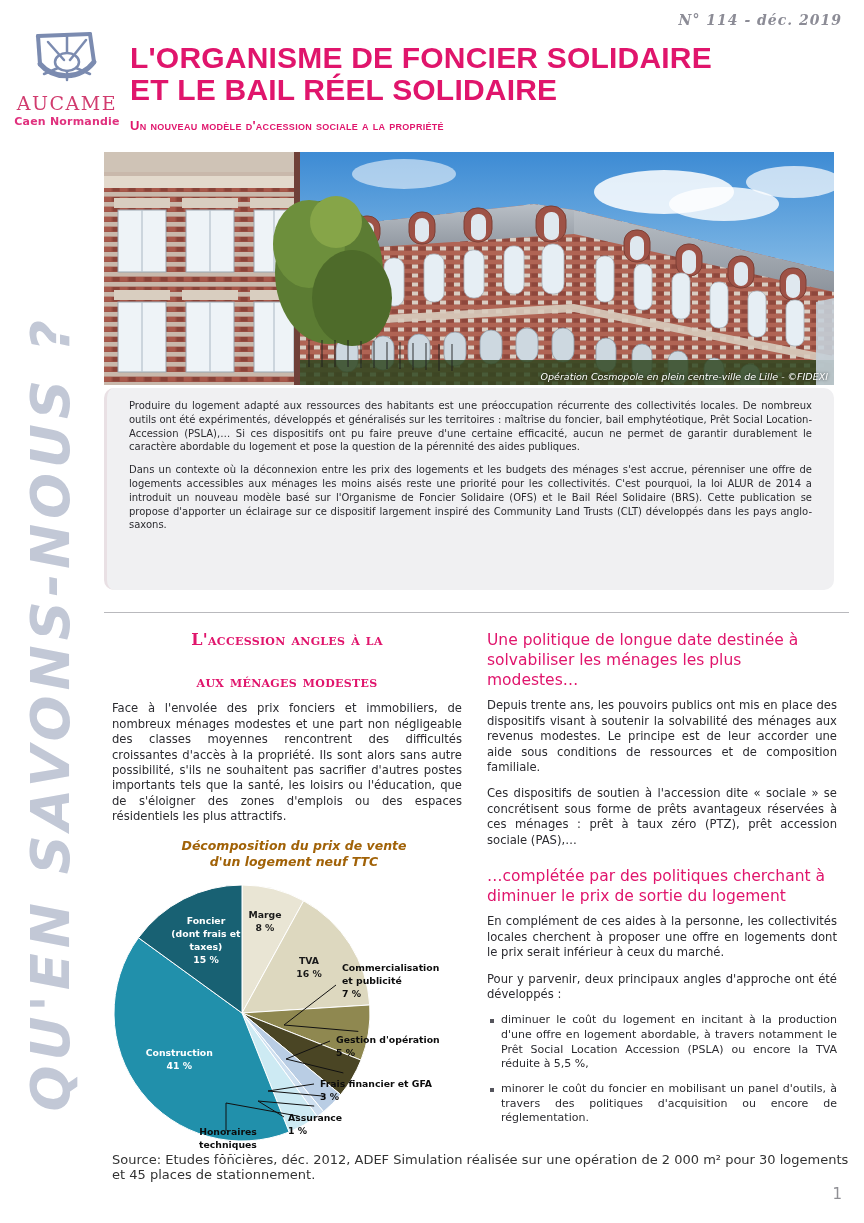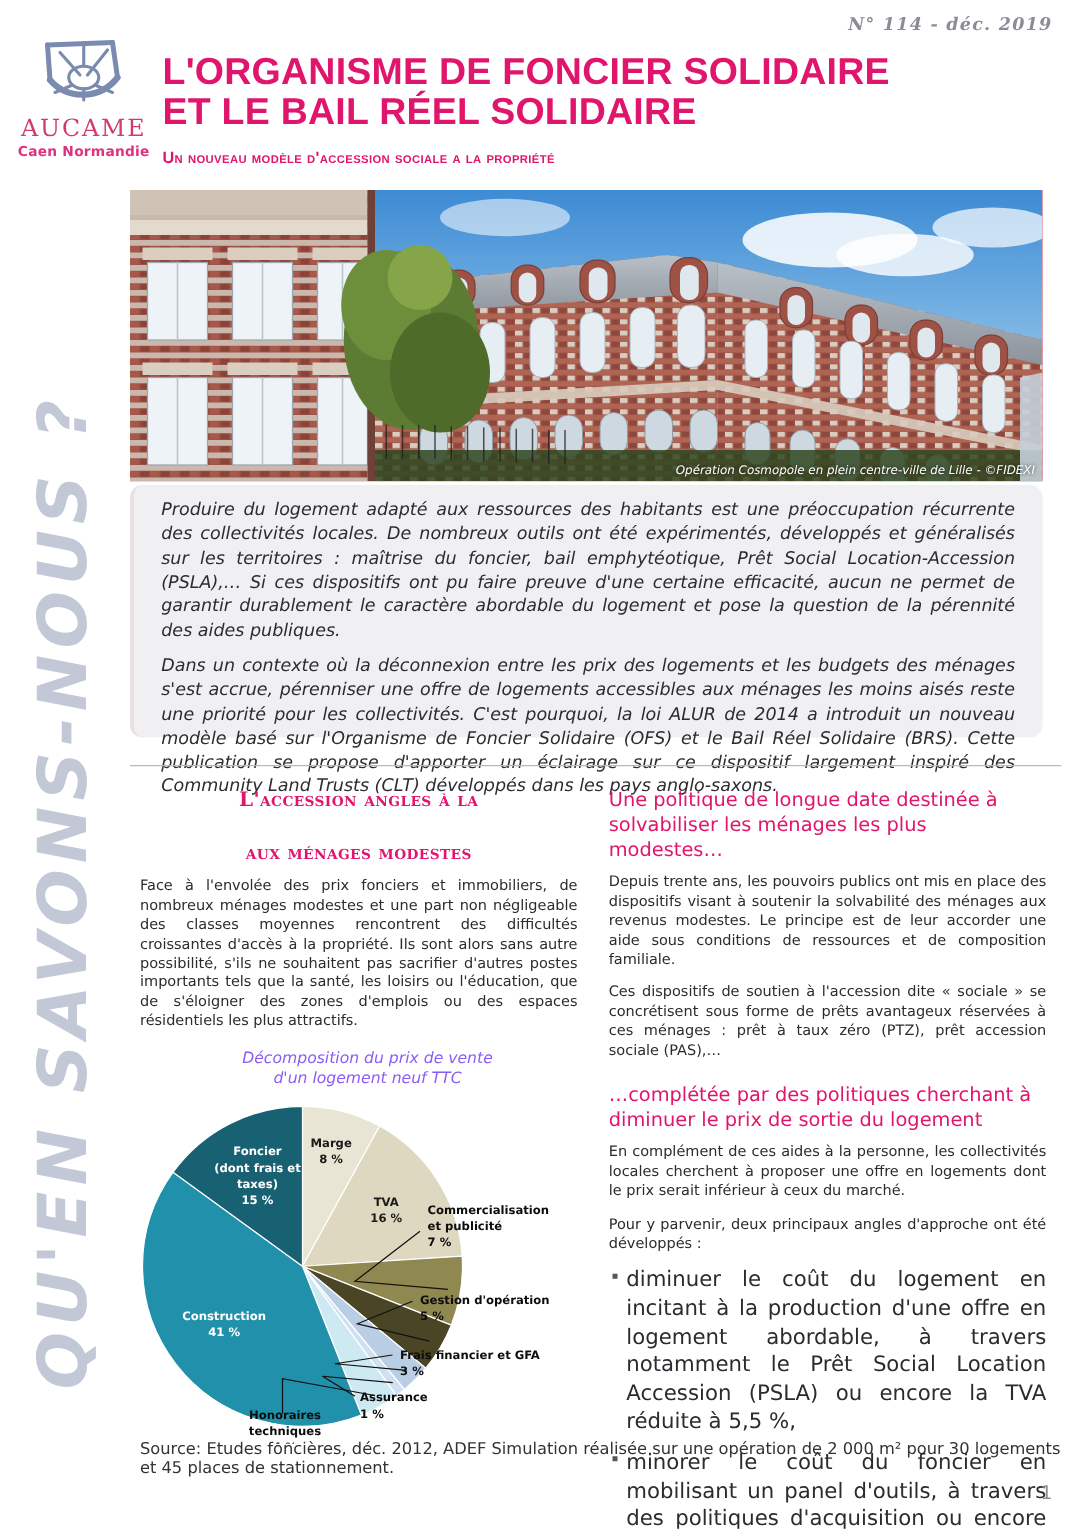--- a/index.html
+++ b/index.html
@@ -109,21 +109,21 @@
   }
 
   
   .photo {
     position: absolute;
     left: 104px;
     top: 152px;
     width: 730px;
     height: 233px;
     overflow: hidden;
-    background: #ef4444;
+    background: #0f172a;
   }
   .photo .caption {
     position: absolute;
     right: 6px;
     bottom: 3px;
     font-family: "DejaVu Sans", sans-serif;
     font-style: italic;
     font-size: 9.5px;
     color: #ffffff;
     text-shadow: 0 0 3px rgba(0,0,0,.75);
@@ -139,22 +139,21 @@
     height: 202px;
     background: #f0f0f2;
     border-radius: 10px;
     box-sizing: border-box;
     padding: 11px 22px 10px 22px;
     border-left: 3px solid #e9e0e4;
   }
   .intro p {
     margin: 0 0 9px 0;
     font-family: "DejaVu Sans", sans-serif;
-    font-style: italic;
-    font-size: 14px;
+    font-size: 10px;
     line-height: 1.38;
     color: #2b2b30;
     text-align: justify;
   }
   .intro p:last-child { margin-bottom: 0; }
 
   .divider {
     position: absolute;
     left: 104px;
     top: 612px;
@@ -203,21 +202,21 @@
   }
   ul.bullets {
     margin: 0;
     padding: 0 0 0 14px;
     list-style: none;
   }
   ul.bullets li {
     position: relative;
     margin: 0 0 10px 0;
     font-family: "DejaVu Sans", sans-serif;
-    font-size: 17px;
+    font-size: 11px;
     line-height: 1.33;
     color: #2b2b30;
     text-align: justify;
   }
   ul.bullets li::before {
     content: "";
     position: absolute;
     left: -11px;
     top: 6px;
     width: 4px;
@@ -230,24 +229,24 @@
     position: absolute;
     left: 108px;
     top: 838px;
     width: 372px;
     height: 312px;
   }
   .chart-title {
     text-align: center;
     font-family: "DejaVu Sans", sans-serif;
     font-style: italic;
-    font-weight: normal;
+    font-weight: bold;
     font-size: 12.5px;
     line-height: 1.25;
-    color: #8b5cf6;
+    color: #a16207;
     margin-bottom: 4px;
   }
   .chart-svg { display: block; }
 
   .slice-label {
     font-family: "DejaVu Sans", sans-serif;
     font-weight: bold;
     font-size: 9.3px;
   }
   .slice-label.inside-light { fill: #ffffff; }

